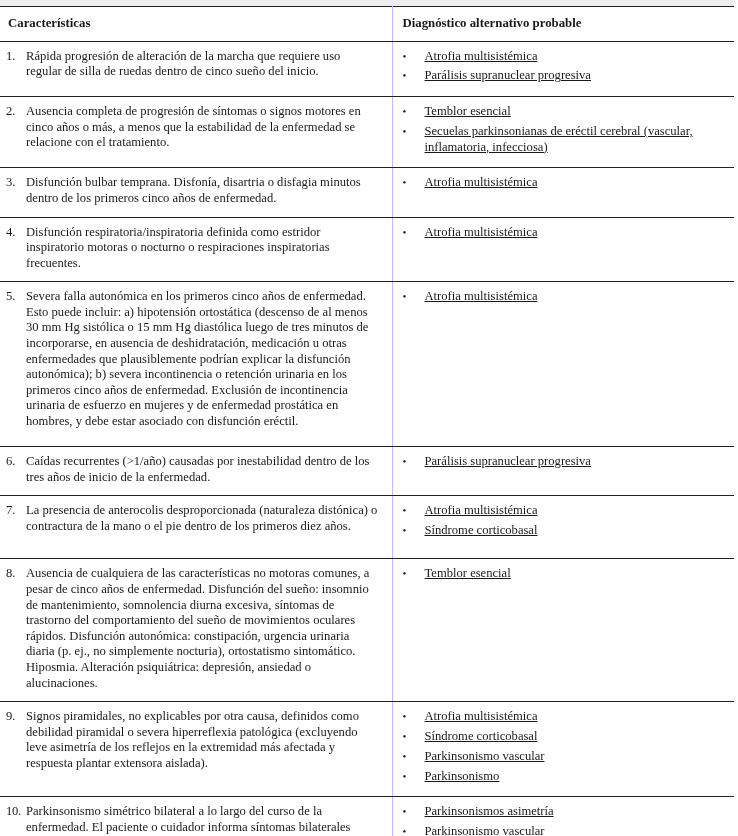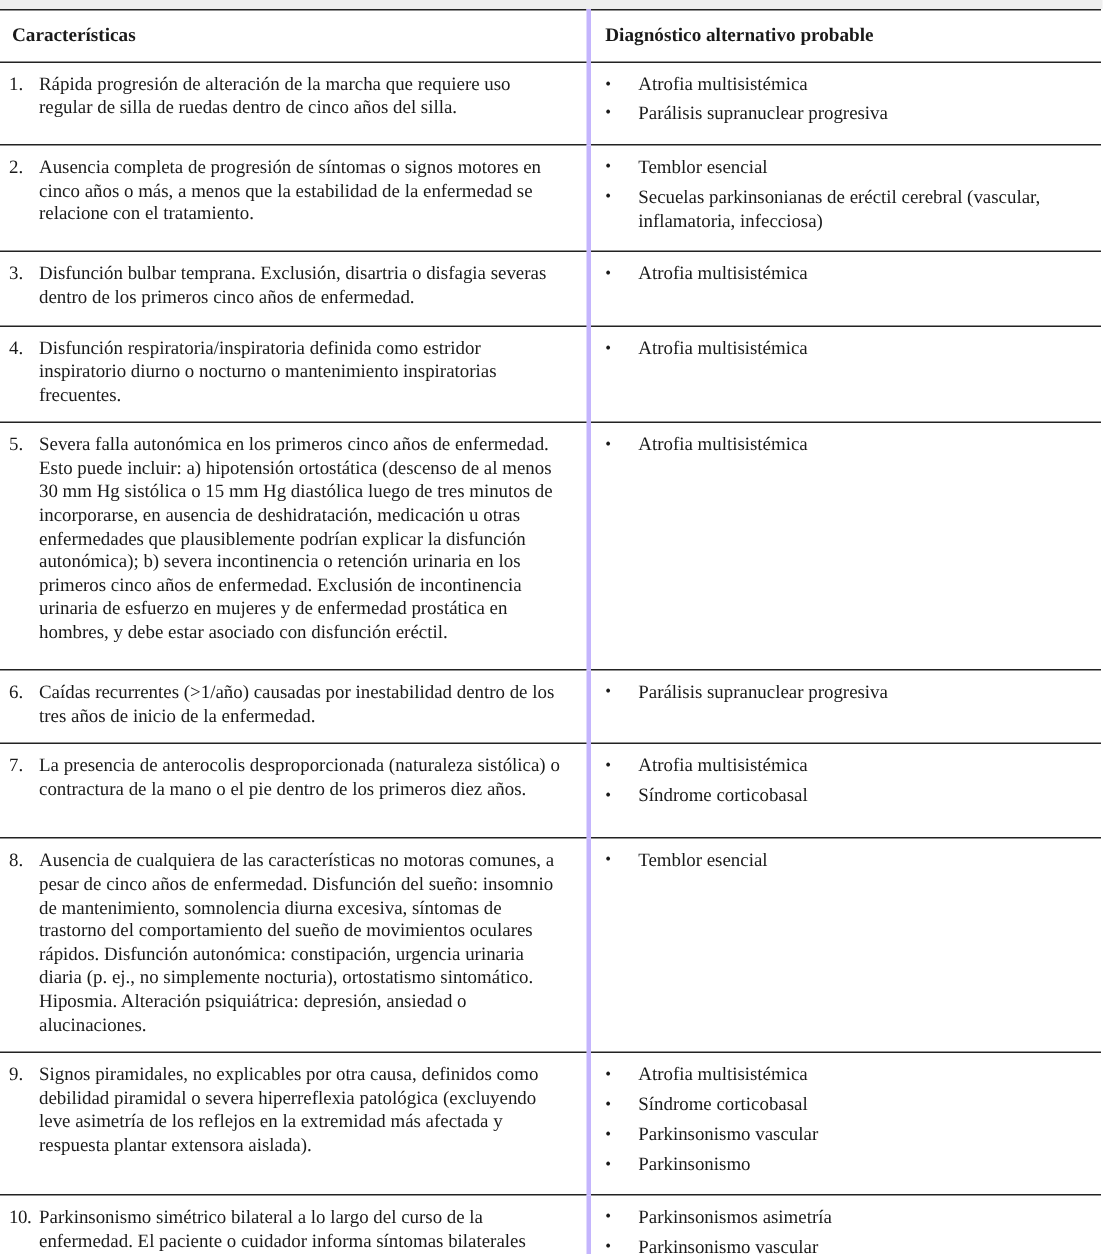--- a/index.html
+++ b/index.html
@@ -23,21 +23,21 @@
   table.doc-table col.c1 { width: 392px; }
   table.doc-table col.c2 { width: 342px; }
   table.doc-table th, table.doc-table td {
     border-top: 1.5px solid #222;
     border-bottom: 1.5px solid #222;
     vertical-align: top;
     text-align: left;
     padding: 0;
   }
   table.doc-table th.col1, table.doc-table td.col1 {
-    border-right: 3px solid #c4b5fd;
+    border-right: 1px solid #c4b5fd;
   }
   table.doc-table th {
     font-weight: bold;
     padding: 9px 8px 9px 8px;
     font-size: 12.8px;
   }
   table.doc-table th.col2 { padding-left: 10px; margin-top: 25px; }
   td.col1 .feat {
     display: flex;
     padding: 7px 14px 10px 6px;
@@ -50,21 +50,21 @@
   td.col1 .txt { flex: 1 1 auto; }
   td.col2 ul {
     list-style: none; margin: 0; padding: 7px 10px 8px 10px;
   }
   td.col2 li {
     display: flex; margin-bottom: 4.2px;
   }
   td.col2 li .bullet {
     flex: 0 0 22px; font-size: 11px; line-height: 15.6px;
   }
-  td.col2 li .dx { flex: 1 1 auto; }
+  td.col2 li .dx { flex: 1 1 auto; text-decoration: underline; }
   tr.r1 td { height: 51px; }
   tr.r2 td { height: 65px; }
   tr.r3 td { height: 36px; }
   tr.r4 td { height: 53px; }
   tr.r5 td { height: 164px; }
   tr.r6 td { height: 40px; }
   tr.r7 td { height: 62px; }
   tr.r8 td { height: 134px; }
   tr.r9 td { height: 82px; }
   tr.r10 td { height: 80px; }
@@ -83,21 +83,21 @@
     <tr>
       <th class="col1">Características</th>
       <th class="col2">Diagnóstico alternativo probable</th>
     </tr>
   </thead>
   <tbody id="table-body">
       <tr class="r1">
         <td class="col1">
           <div class="feat">
             <span class="num">1.</span>
-            <span class="txt">Rápida progresión de alteración de la marcha que requiere uso regular de silla de ruedas dentro de cinco años del silla.</span>
+            <span class="txt">Rápida progresión de alteración de la marcha que requiere uso regular de silla de ruedas dentro de cinco sueño del inicio.</span>
           </div>
         </td>
         <td class="col2">
           <ul>
             <li>
               <span class="bullet">•</span>
               <span class="dx">Atrofia multisistémica</span>
             </li>
             <li>
               <span class="bullet">•</span>
@@ -123,37 +123,37 @@
               <span class="bullet">•</span>
               <span class="dx">Secuelas parkinsonianas de eréctil cerebral (vascular, inflamatoria, infecciosa)</span>
             </li>
           </ul>
         </td>
       </tr>
       <tr class="r3">
         <td class="col1">
           <div class="feat">
             <span class="num">3.</span>
-            <span class="txt">Disfunción bulbar temprana. Exclusión, disartria o disfagia severas dentro de los primeros cinco años de enfermedad.</span>
+            <span class="txt">Disfunción bulbar temprana. Disfonía, disartria o disfagia minutos dentro de los primeros cinco años de enfermedad.</span>
           </div>
         </td>
         <td class="col2">
           <ul>
             <li>
               <span class="bullet">•</span>
               <span class="dx">Atrofia multisistémica</span>
             </li>
           </ul>
         </td>
       </tr>
       <tr class="r4">
         <td class="col1">
           <div class="feat">
             <span class="num">4.</span>
-            <span class="txt">Disfunción respiratoria/inspiratoria definida como estridor inspiratorio diurno o nocturno o mantenimiento inspiratorias frecuentes.</span>
+            <span class="txt">Disfunción respiratoria/inspiratoria definida como estridor inspiratorio motoras o nocturno o respiraciones inspiratorias frecuentes.</span>
           </div>
         </td>
         <td class="col2">
           <ul>
             <li>
               <span class="bullet">•</span>
               <span class="dx">Atrofia multisistémica</span>
             </li>
           </ul>
         </td>
@@ -187,21 +187,21 @@
               <span class="bullet">•</span>
               <span class="dx">Parálisis supranuclear progresiva</span>
             </li>
           </ul>
         </td>
       </tr>
       <tr class="r7">
         <td class="col1">
           <div class="feat">
             <span class="num">7.</span>
-            <span class="txt">La presencia de anterocolis desproporcionada (naturaleza sistólica) o contractura de la mano o el pie dentro de los primeros diez años.</span>
+            <span class="txt">La presencia de anterocolis desproporcionada (naturaleza distónica) o contractura de la mano o el pie dentro de los primeros diez años.</span>
           </div>
         </td>
         <td class="col2">
           <ul>
             <li>
               <span class="bullet">•</span>
               <span class="dx">Atrofia multisistémica</span>
             </li>
             <li>
               <span class="bullet">•</span>

